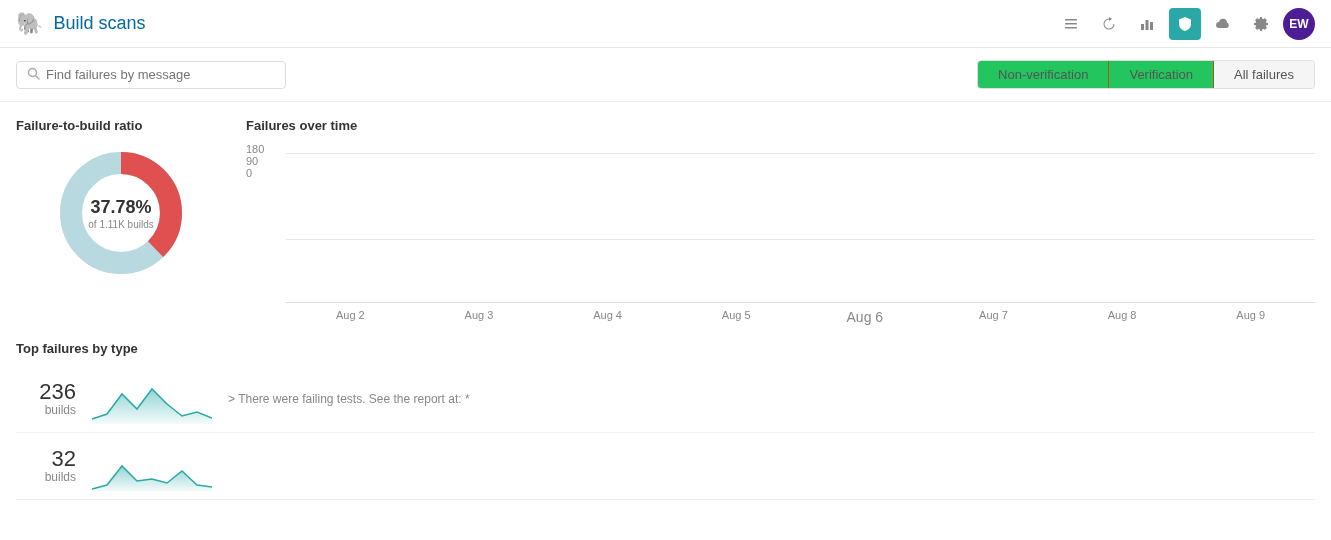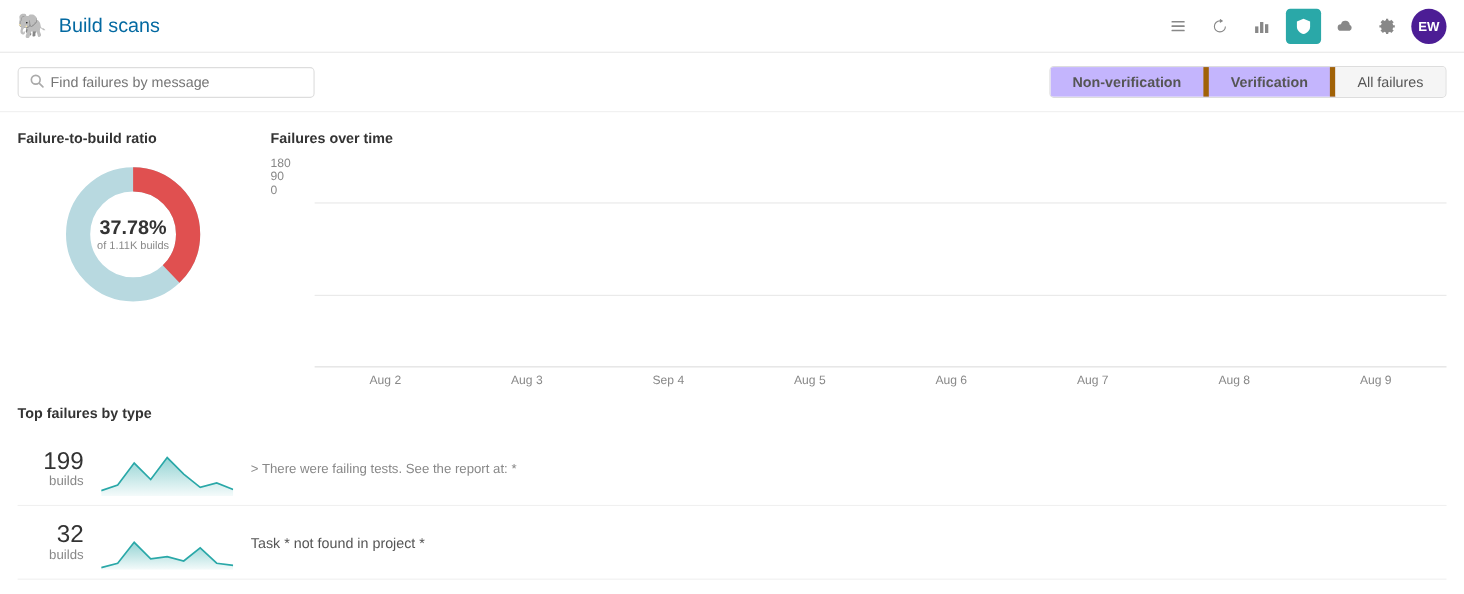--- a/index.html
+++ b/index.html
@@ -78,23 +78,22 @@
       display: flex;
       border: 1px solid #ddd;
       border-radius: 4px;
       overflow: hidden;
     }
     .filter-tab {
       padding: 6px 20px;
       font-size: 13px;
       color: #555;
       cursor: pointer;
-      border-right: 5px solid #a16207;
-      background: #c4b5fd;
-      font-weight: bold;
+      border-right: 1px solid #a16207;
+      background: #22c55e;
     }
     .filter-tab:last-child { border-right: none; }
     .filter-tab.active { background: #f5f5f5; font-weight: 500; }
 
     
     .main-content {
       display: flex;
       padding: 16px;
       gap: 20px;
       flex-wrap: wrap;
@@ -280,21 +279,21 @@
   <div class="chart-section">
     <div class="section-title">Failures over time</div>
     <div style="position:relative; padding-left: 40px; padding-top: 10px;">
 
       <div style="position:absolute; left:0; top:0; height:150px; display:flex; flex-direction:column; justify-content:flex-start; font-size:11px; color:#888;">
         <span>180</span>
         <span>90</span>
         <span>0</span>
       </div>
 
-      <div style="position:relative;margin-top:31px;">
+      <div style="position:relative;">
         <div style="position:absolute;top:0;left:0;right:0;height:1px;background:#e8e8e8;"></div>
         <div style="position:absolute;top:50%;left:0;right:0;height:1px;background:#e8e8e8;"></div>
 
         <div style="display:flex; height:150px; align-items:flex-end; border-bottom:1px solid #ddd;">
           <div style="display:flex;flex-direction:column;align-items:center;flex:1;">
             <div style="background:#2aa8a8;width:55%;height:97%;border-radius:1px 1px 0 0;"></div>
           </div>
           <div style="display:flex;flex-direction:column;align-items:center;flex:1;">
             <div style="background:#2aa8a8;width:55%;height:22%;border-radius:1px 1px 0 0;"></div>
           </div>
@@ -314,40 +313,40 @@
             <div style="background:#2aa8a8;width:55%;height:44%;border-radius:1px 1px 0 0;"></div>
           </div>
           <div style="display:flex;flex-direction:column;align-items:center;flex:1;">
             <div style="background:#2aa8a8;width:55%;height:18%;border-radius:1px 1px 0 0;"></div>
           </div>
         </div>
 
         <div style="display:flex;margin-top:6px;">
           <div style="flex:1;text-align:center;font-size:11px;color:#888;">Aug 2</div>
           <div style="flex:1;text-align:center;font-size:11px;color:#888;">Aug 3</div>
-          <div style="flex:1;text-align:center;font-size:11px;color:#888;">Sep 4</div>
+          <div style="flex:1;text-align:center;font-size:11px;color:#888;">Aug 4</div>
           <div style="flex:1;text-align:center;font-size:11px;color:#888;">Aug 5</div>
-          <div style="flex:1;text-align:center;font-size:11px;color:#888;">Aug 6</div>
+          <div style="flex:1;text-align:center;font-size:14px;color:#888;">Aug 6</div>
           <div style="flex:1;text-align:center;font-size:11px;color:#888;">Aug 7</div>
           <div style="flex:1;text-align:center;font-size:11px;color:#888;">Aug 8</div>
           <div style="flex:1;text-align:center;font-size:11px;color:#888;">Aug 9</div>
         </div>
       </div>
     </div>
   </div>
 
 </div>
 
 <div style="padding: 0 16px 16px;">
   <div class="section-title">Top failures by type</div>
   <div class="failure-list">
 
     <div class="failure-item">
       <div class="failure-count">
-        <div class="failure-count-num">199</div>
+        <div class="failure-count-num">236</div>
         <div class="failure-count-label">builds</div>
       </div>
       <div class="failure-sparkline">
         <svg width="120" height="50" viewBox="0 0 120 50">
           <defs>
             <linearGradient id="sg0" x1="0" y1="0" x2="0" y2="1">
               <stop offset="0%" stop-color="#2aa8a8" stop-opacity="0.5"></stop>
               <stop offset="100%" stop-color="#2aa8a8" stop-opacity="0.05"></stop>
             </linearGradient>
           </defs>
@@ -370,19 +369,16 @@
           <defs>
             <linearGradient id="sg1" x1="0" y1="0" x2="0" y2="1">
               <stop offset="0%" stop-color="#2aa8a8" stop-opacity="0.5"></stop>
               <stop offset="100%" stop-color="#2aa8a8" stop-opacity="0.05"></stop>
             </linearGradient>
           </defs>
           <path d="M0,48 L15,44 L30,25 L45,40 L60,38 L75,42 L90,30 L105,44 L120,46" fill="none" stroke="#2aa8a8" stroke-width="1.5"></path>
           <path d="M0,48 L15,44 L30,25 L45,40 L60,38 L75,42 L90,30 L105,44 L120,46 L120,50 L0,50 Z" fill="url(#sg1)"></path>
         </svg>
       </div>
-      <div class="failure-desc">
-        <div>Task * not found in project *</div>
-      </div>
     </div>
 
   </div>
 </div>
 
 </body></html>

